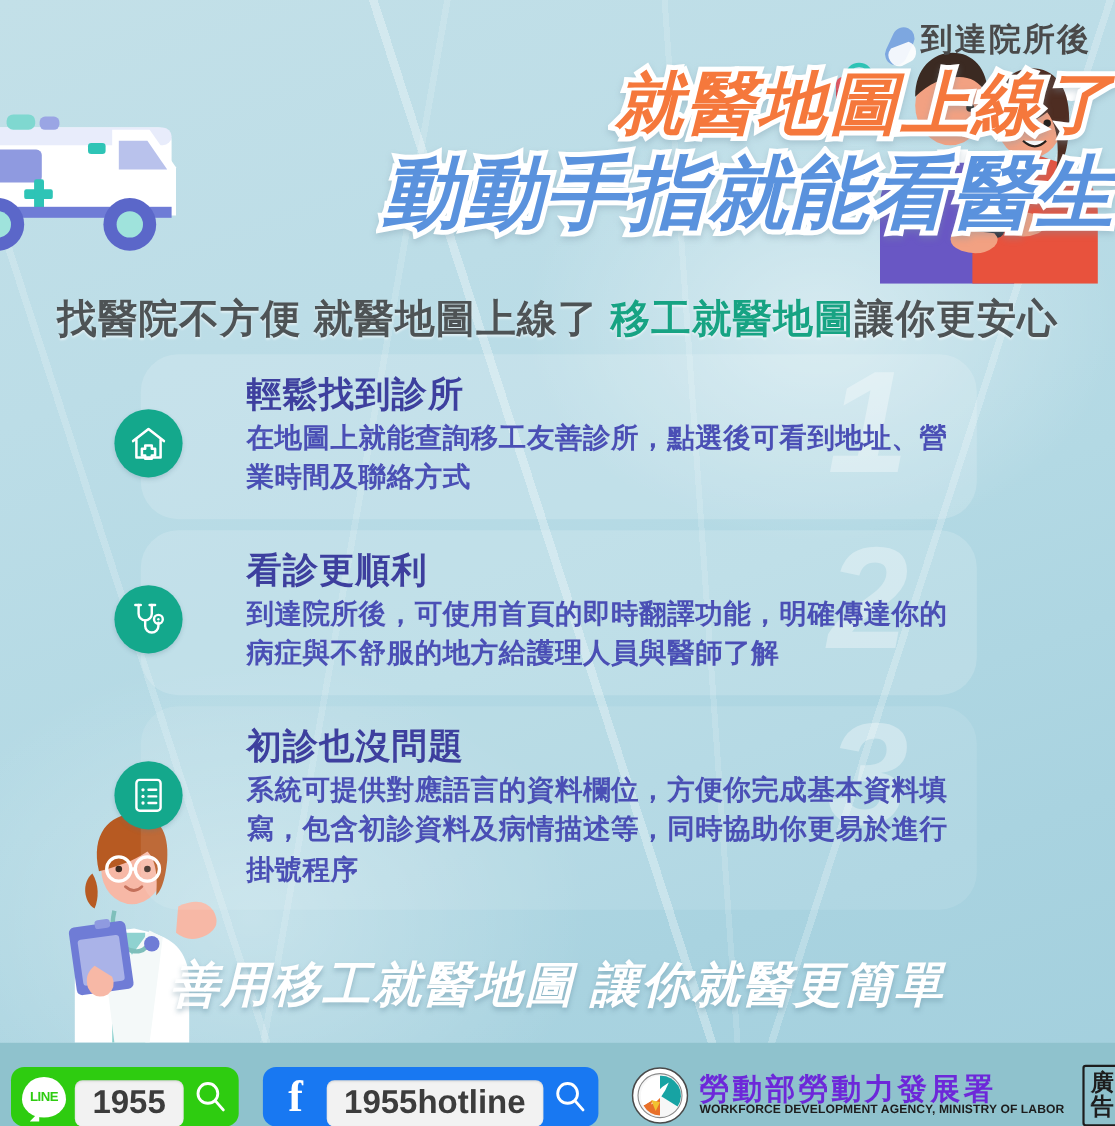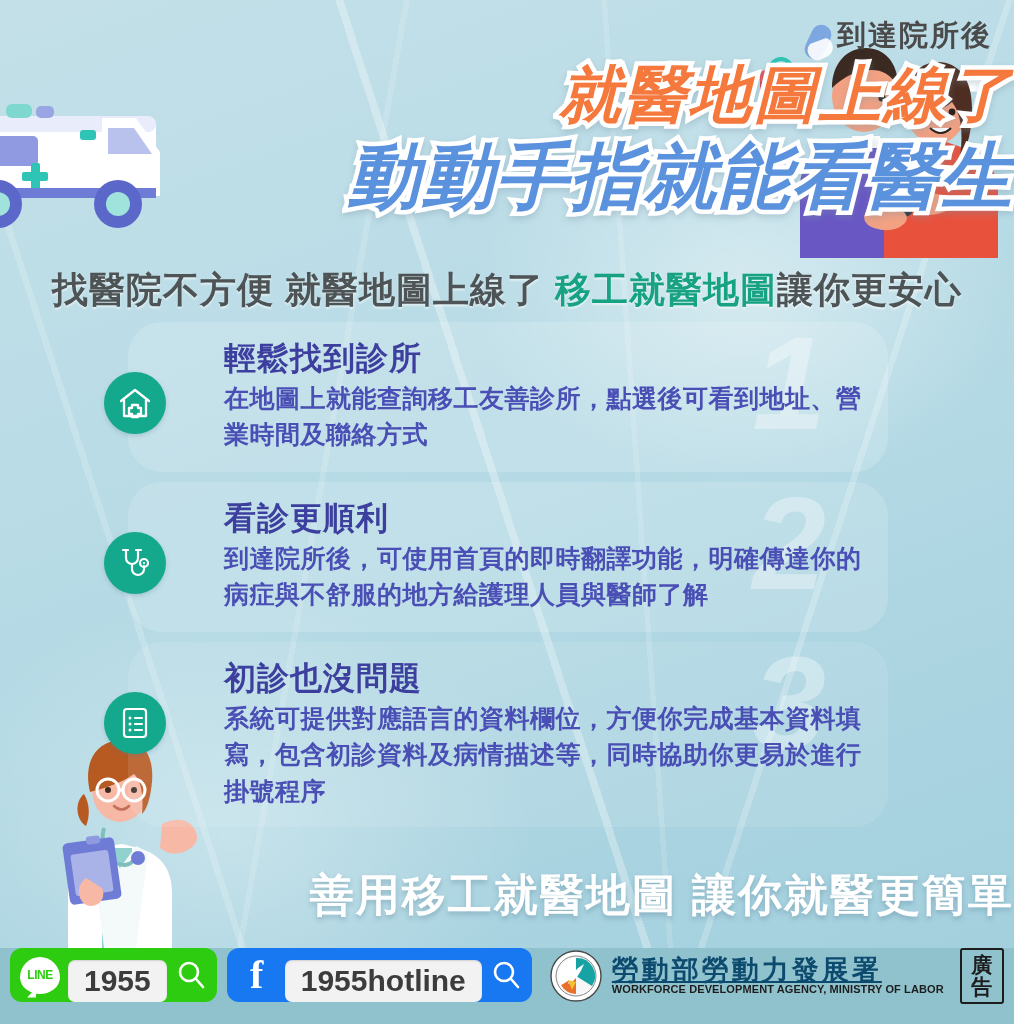--- a/index.html
+++ b/index.html
@@ -102,31 +102,31 @@
   }
   .card-body {
     font-size: 25px; font-weight: 700; color: #4a4fb5;
     line-height: 1.45; letter-spacing: .5px;
     position: relative; z-index: 2;
   }
 
   
   .slogan {
     position: absolute; left: 0; right: 0; top: 866px;
-    text-align: right; z-index: 30;
-    font-size: 44px; font-weight: 900; 
+    text-align: center; z-index: 30;
+    font-size: 44px; font-weight: 900; font-style: italic;
     color: #ffffff; letter-spacing: 2px;
     text-shadow: 0 3px 5px rgba(95,135,155,.45);
   }
 
   
   .footer {
     position: absolute; left: 0; right: 0; bottom: 0;
     height: 76px; background: #8fc2cd;
-    display: flex; align-items: flex-start; gap: 10px;
+    display: flex; align-items: flex-end; gap: 22px;
     padding: 0 10px; z-index: 45;
   }
   .chip {
     display: flex; align-items: center; gap: 8px;
     border-radius: 12px; padding: 6px 10px; height: 54px;
   }
   .chip.line { background: #2ecc10; }
   .chip.fb { background: #1878f2; }
   .chip-logo {
     width: 40px; height: 38px;
@@ -149,21 +149,21 @@
     padding: 2px 16px; height: 42px;
     display: flex; align-items: center;
     font-size: 30px; font-weight: 700; color: #3c3c3c;
     box-shadow: inset 0 1px 2px rgba(0,0,0,.14);
     margin-top: 12px;
   }
   .chip-search svg { width: 32px; height: 32px; display: block; }
   .agency { display: flex; align-items: center; gap: 10px; margin-left: 8px; }
   .agency-seal { width: 52px; height: 52px; flex: 0 0 52px; }
   .agency-text { line-height: 1.05; }
-  .agency-zh { font-size: 27px; font-weight: 900; color: #0c4a6e; letter-spacing: 3px; white-space: nowrap; text-decoration: underline; }
+  .agency-zh { font-size: 27px; font-weight: 900; color: #6d28d9; letter-spacing: 3px; white-space: nowrap; }
   .agency-en { font-size: 11px; font-weight: 700; color: #1d1d1d; letter-spacing: .1px; white-space: nowrap; }
   .ad-badge {
     border: 2px solid #1d1d1d; border-radius: 3px;
     padding: 4px 6px; font-size: 21px; font-weight: 700; color: #1d1d1d;
     line-height: 1.05; margin-left: 6px; text-align: center;
   }
 
   
   .art { position: absolute; z-index: 20; }
   .art-ambulance { left: -16px; top: 74px; width: 240px; height: 180px; }

